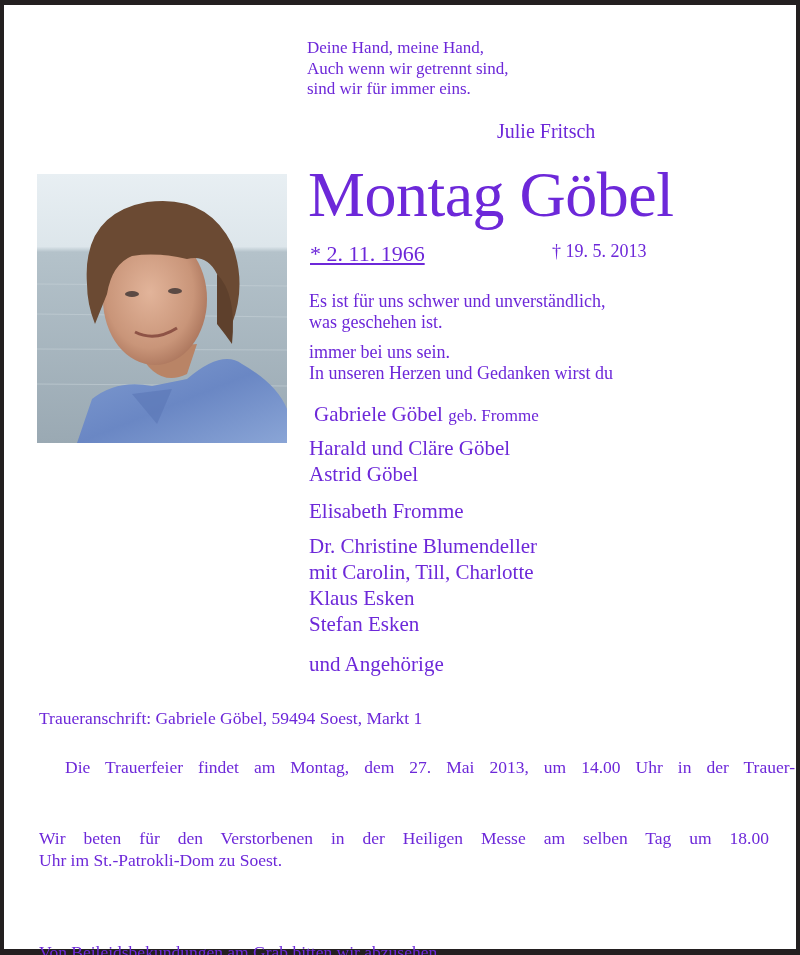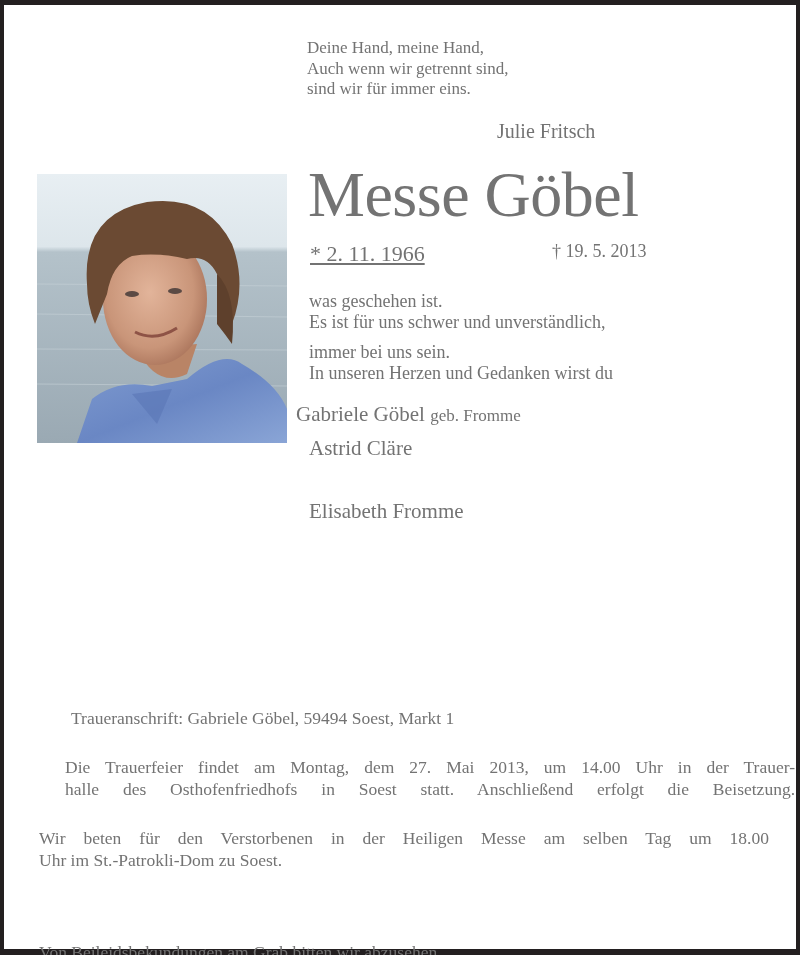--- a/index.html
+++ b/index.html
@@ -4,21 +4,21 @@
   <style>
     html, body { margin: 0; padding: 0; background: #ffffff; }
     body { width: 800px; height: 955px; position: relative; overflow: hidden; }
     .frame {
       position: absolute; left: 0; top: 0; width: 800px; height: 955px;
       box-sizing: border-box;
       border-left: 4px solid #231f20; border-right: 4px solid #231f20;
       border-top: 5px solid #231f20; border-bottom: 6px solid #231f20;
       background: #fff;
     }
-    .serif { font-family: "Liberation Serif", "DejaVu Serif", serif; color: #737373; }
+    .serif { font-family: "Liberation Serif", "DejaVu Serif", serif; color: #6d28d9; }
     .abs { position: absolute; white-space: nowrap; }
 
     .poem { left: 303px; top: 33px; font-size: 17px; line-height: 20.5px; }
     .poem-author { left: 493px; top: 115px; font-size: 20px; }
 
     .photo {
       position: absolute; left: 33px; top: 169px; width: 250px; height: 269px;
       overflow: hidden;
       background: linear-gradient(180deg, #e7eef3 0%, #dfe7ec 28%, #b9c6cd 30%, #a9b7c0 55%, #9fadb7 100%);
     }
@@ -26,28 +26,28 @@
 
     .name { left: 304px; top: 152px; font-size: 64px; line-height: 76px; letter-spacing: -0.5px; }
     .born { left: 306px; top: 236px; font-size: 22px; text-decoration: underline; }
     .died { left: 548px; top: 236px; font-size: 18px; }
 
     .lead { left: 305px; top: 286px; font-size: 18px; line-height: 21px; }
     .lead2 { left: 305px; top: 337px; font-size: 18px; line-height: 21px; }
 
     .mourner { font-size: 21px; line-height: 26px; }
     .mourner small { font-size: 17px; }
-    .m1 { left: 292px; top: 396px; }
+    .m1 { left: 310px; top: 396px; }
     .m2 { left: 305px; top: 430px; }
     .m3 { left: 305px; top: 493px; text-align: center; }
     .m4 { left: 305px; top: 528px; }
     .m5 { left: 305px; top: 646px; }
 
     .body-text { left: 35px; font-size: 17.5px; line-height: 22px; }
-    .addr { top: 702px; margin-left: 32px; }
+    .addr { top: 702px; }
     .service { top: 751px; width: 730px; white-space: normal; text-align: justify; text-align-last: left; margin-left: 26px; }
     .mass { top: 822px; width: 730px; white-space: normal; text-align: justify; text-align-last: left; }
     .condolence { top: 897px; margin-top: 39px; }
     .line { display: block; }
     .justify-line { display: block; text-align: justify; text-align-last: justify; }
   </style>
 </head>
 <body>
 
 <div class="frame">
@@ -97,49 +97,58 @@
       <path d="M50 110 Q45 40 110 28 Q170 20 195 70 Q210 110 195 150 Q188 120 180 100 Q170 80 150 85 Q120 78 95 82 Q75 90 70 120 Q62 140 58 150 Q50 130 50 110 Z" fill="#6b4a33"></path>
       <path d="M180 100 Q200 120 195 170 Q188 160 180 150 Z" fill="#5e402c"></path>
 
       <ellipse cx="95" cy="120" rx="7" ry="3" fill="#5b4a44"></ellipse>
       <ellipse cx="138" cy="117" rx="7" ry="3" fill="#5b4a44"></ellipse>
 
       <path d="M98 158 Q118 168 140 154" stroke="#8e5346" stroke-width="3" fill="none"></path>
     </svg>
   </div>
 
-  <div class="abs serif name">Messe Göbel</div>
+  <div class="abs serif name">Montag Göbel</div>
   <div class="abs serif born">* 2. 11. 1966</div>
   <div class="abs serif died">† 19. 5. 2013</div>
 
   <div class="abs serif lead">
+    <span class="line">Es ist für uns schwer und unverständlich,</span>
     <span class="line">was geschehen ist.</span>
-    <span class="line">Es ist für uns schwer und unverständlich,</span>
   </div>
   <div class="abs serif lead2">
     <span class="line">immer bei uns sein.</span>
     <span class="line">In unseren Herzen und Gedanken wirst du</span>
   </div>
 
   <div class="abs serif mourner m1">
     <span>Gabriele Göbel</span>
     <small>geb. Fromme</small>
   </div>
   <div class="abs serif mourner m2">
-    <span class="line">Astrid Cläre</span>
+    <span class="line">Harald und Cläre Göbel</span>
+    <span class="line">Astrid Göbel</span>
   </div>
   <div class="abs serif mourner m3">
     <span class="line">Elisabeth Fromme</span>
+  </div>
+  <div class="abs serif mourner m4">
+    <span class="line">Dr. Christine Blumendeller</span>
+    <span class="line">mit Carolin, Till, Charlotte</span>
+    <span class="line">Klaus Esken</span>
+    <span class="line">Stefan Esken</span>
+  </div>
+  <div class="abs serif mourner m5">
+    <span class="line">und Angehörige</span>
   </div>
 
   <div class="abs serif body-text addr">Traueranschrift: Gabriele Göbel, 59494 Soest, Markt 1</div>
 
   <div class="abs serif body-text service">
     <span class="justify-line">Die Trauerfeier findet am Montag, dem 27. Mai 2013, um 14.00 Uhr in der Trauer-</span>
-    <span class="justify-line">halle des Osthofenfriedhofs in Soest statt. Anschließend erfolgt die Beisetzung.</span>
   </div>
 
   <div class="abs serif body-text mass">
     <span class="justify-line">Wir beten für den Verstorbenen in der Heiligen Messe am selben Tag um 18.00</span>
     <span class="line">Uhr im St.-Patrokli-Dom zu Soest.</span>
   </div>
 
   <div class="abs serif body-text condolence">Von Beileidsbekundungen am Grab bitten wir abzusehen.</div>
 </div>
 

